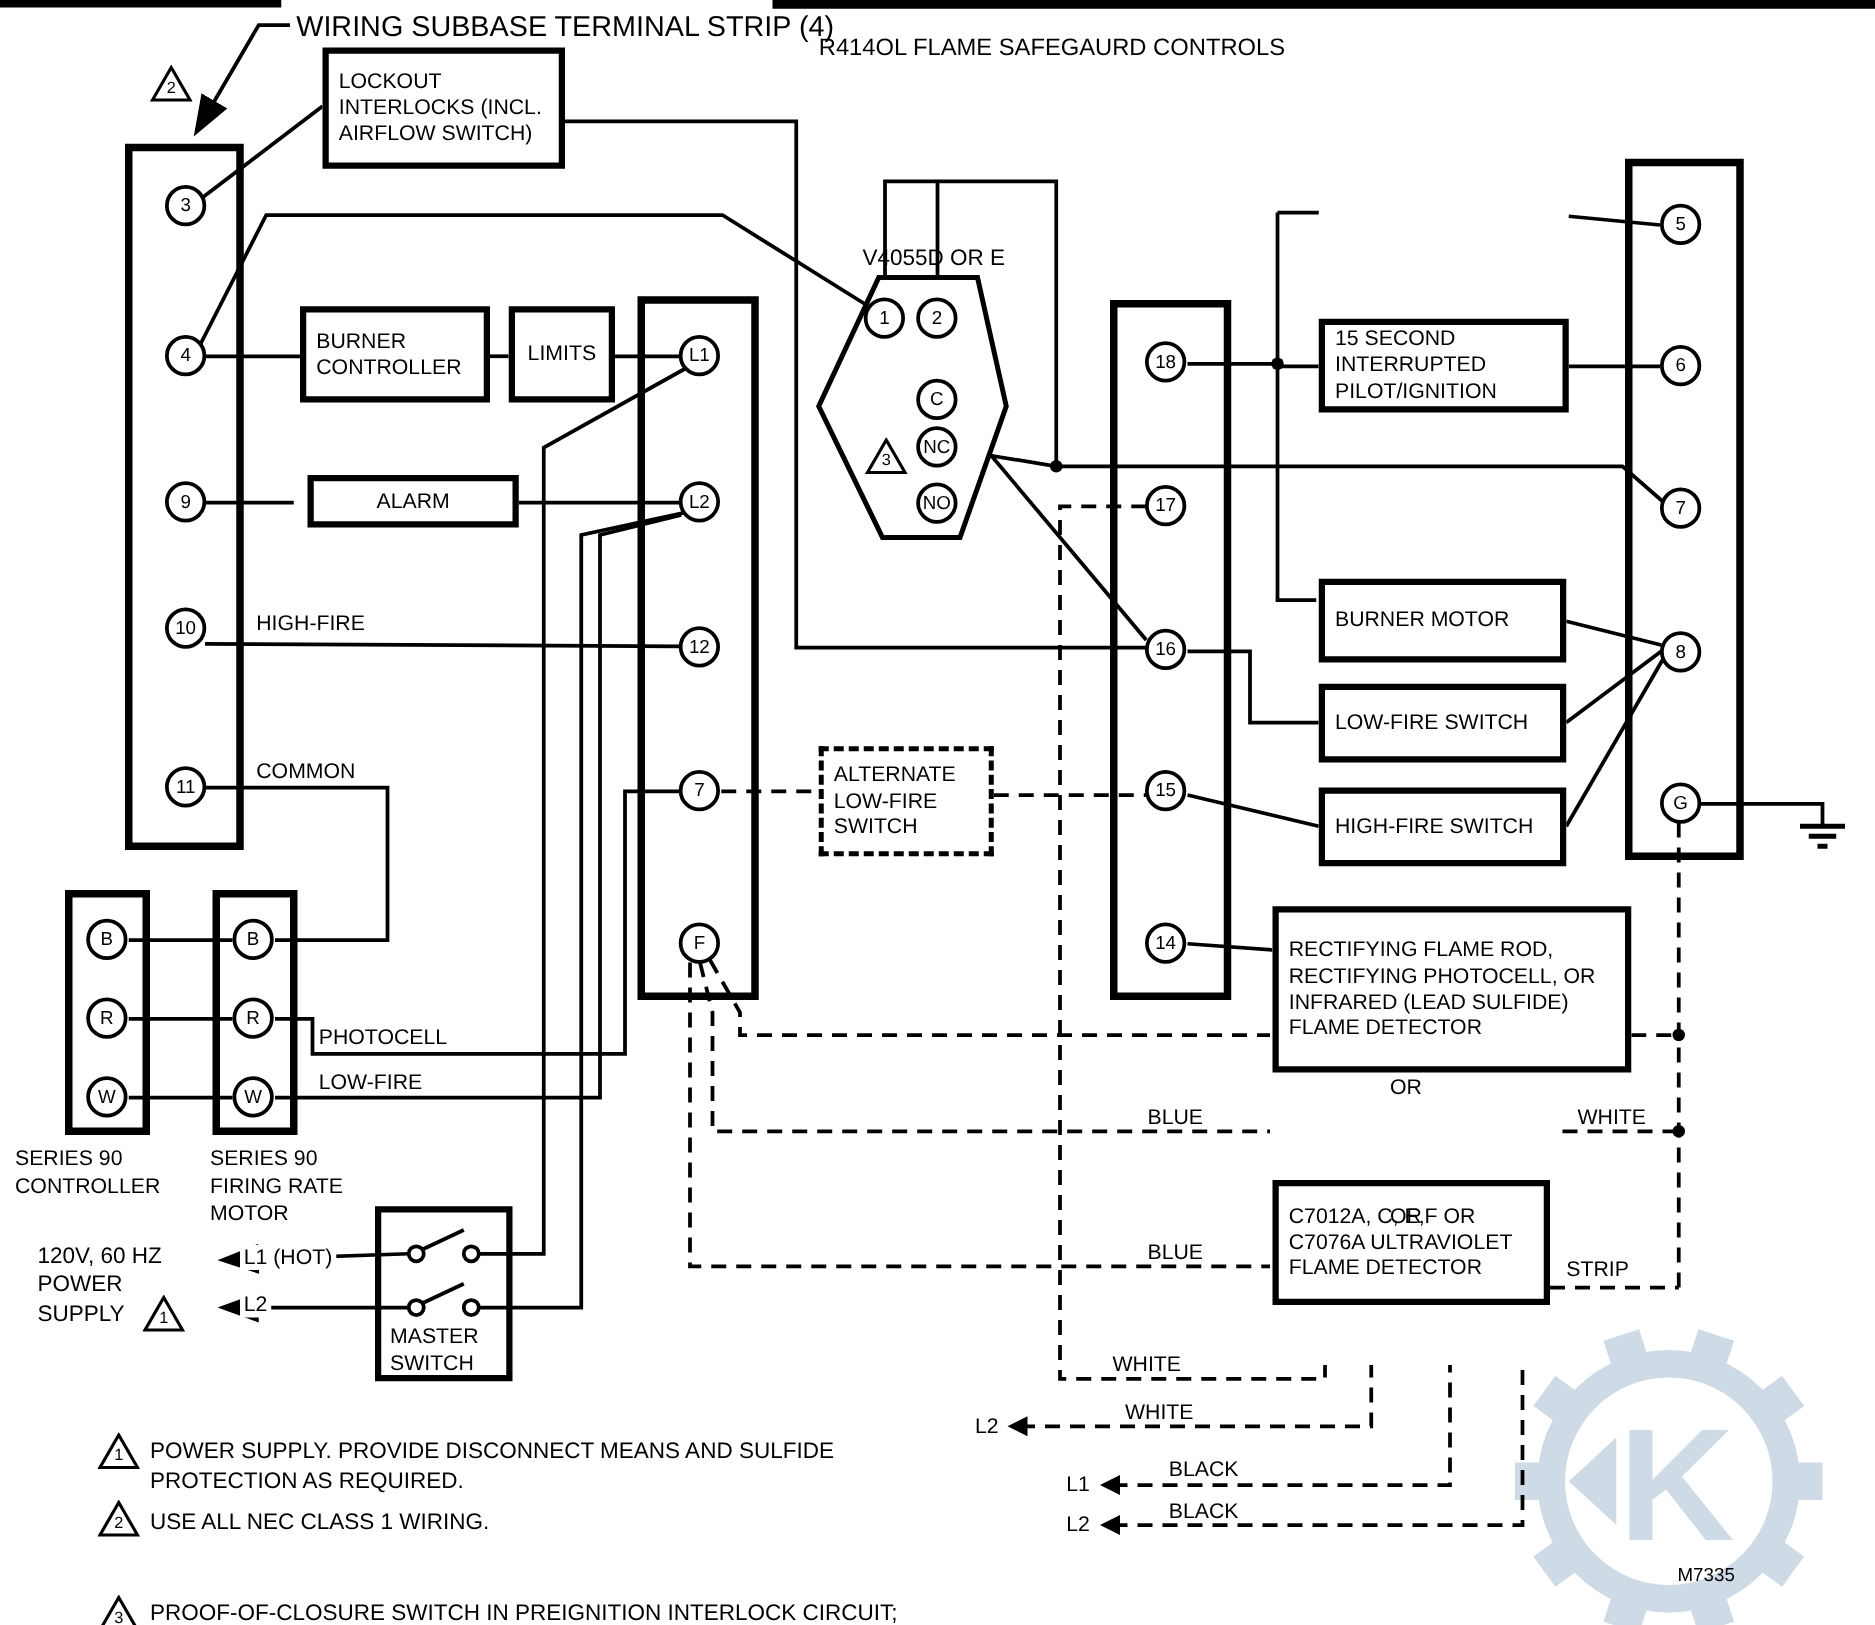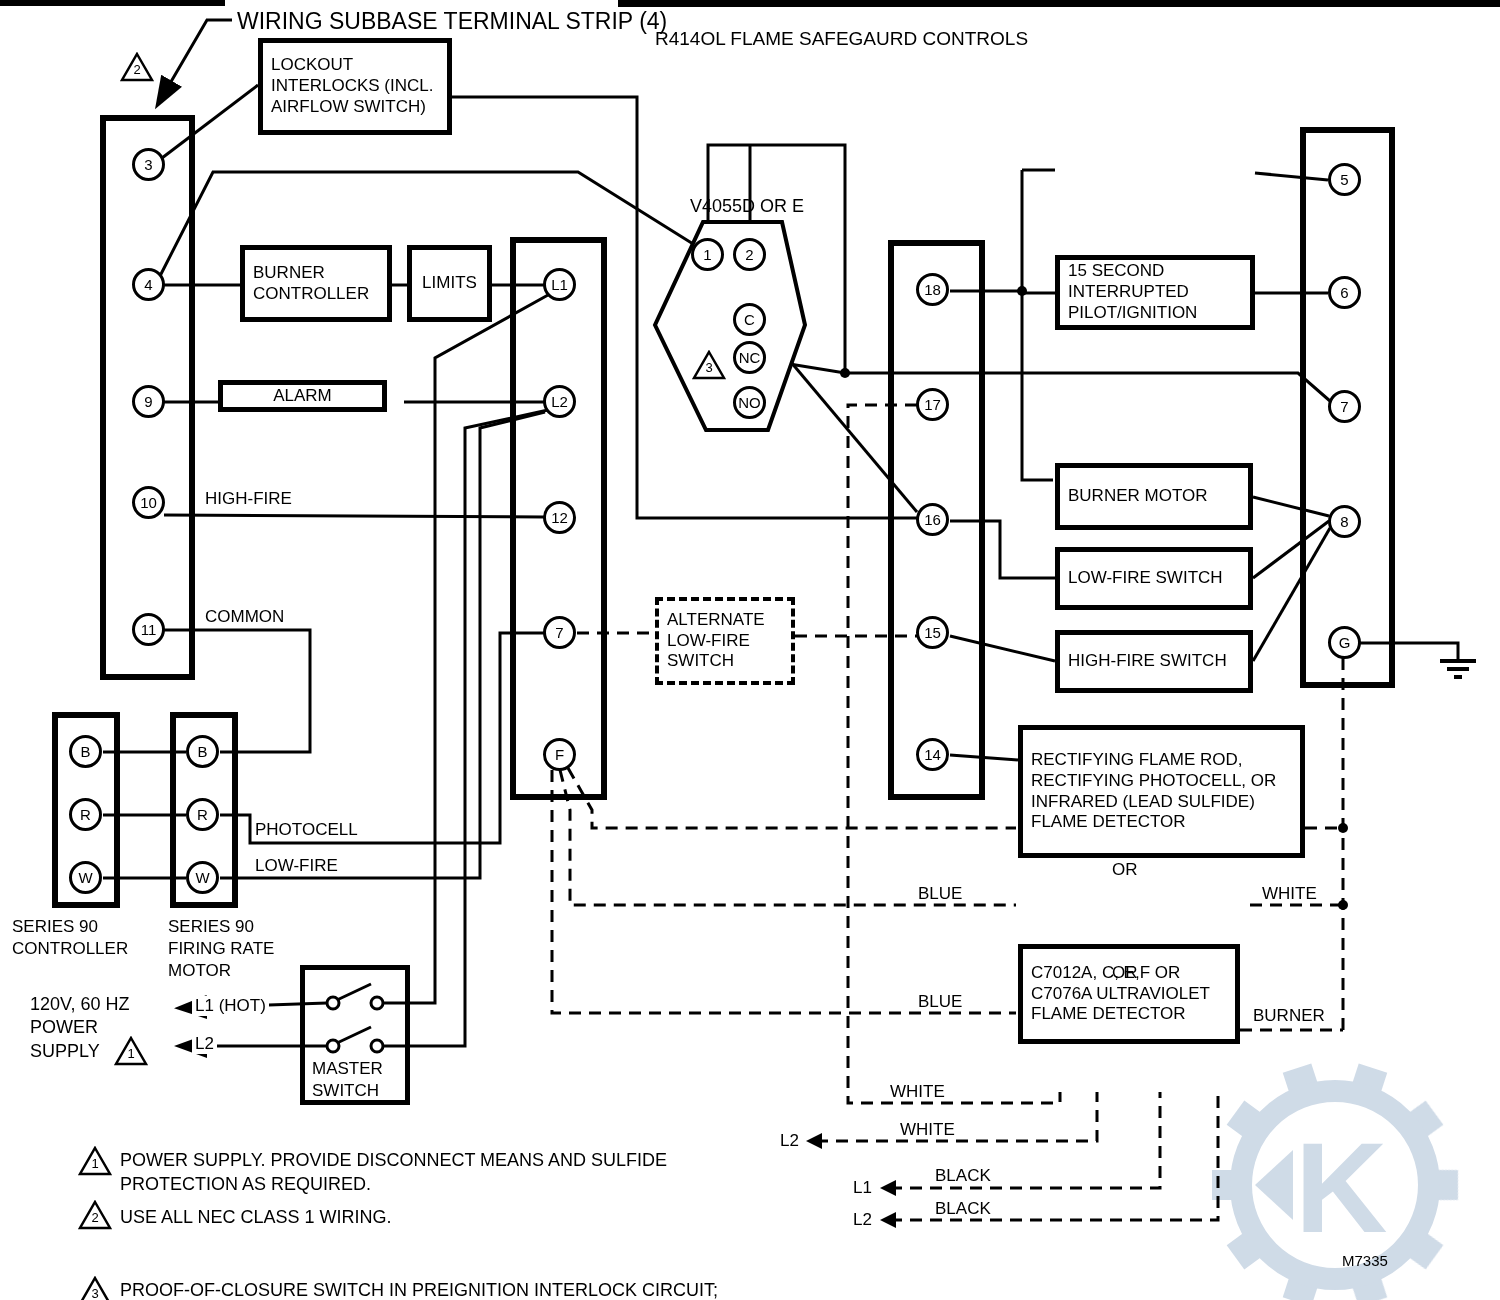--- a/index.html
+++ b/index.html
@@ -151,21 +151,21 @@
       <circle cx="1343" cy="905" r="5"></circle>
     </g>
   </svg>
 
   <div class="lbl" style="left:655px;top:28px;font-size:19px">R414OL FLAME SAFEGAURD CONTROLS</div>
   <div class="lbl" style="left:237px;top:8px;font-size:23px">WIRING SUBBASE TERMINAL STRIP (4)</div>
 
   <div class="box" style="left:258px;top:38px;width:194px;height:97px">LOCKOUT INTERLOCKS (INCL. AIRFLOW SWITCH)</div>
   <div class="box" style="left:240px;top:245px;width:152px;height:77px">BURNER CONTROLLER</div>
   <div class="box center" style="left:407px;top:245px;width:85px;height:77px">LIMITS</div>
-  <div class="box center" style="left:218px;top:380px;width:169px;height:32px">ALARM</div>
+  <div class="box center" style="left:246px;top:380px;width:169px;height:42px">ALARM</div>
   <div class="box" style="left:1055px;top:255px;width:200px;height:75px">15 SECOND INTERRUPTED PILOT/IGNITION</div>
   <div class="box" style="left:1055px;top:463px;width:198px;height:67px">BURNER MOTOR</div>
   <div class="box" style="left:1055px;top:547px;width:198px;height:63px">LOW-FIRE SWITCH</div>
   <div class="box" style="left:1055px;top:630px;width:198px;height:63px">HIGH-FIRE SWITCH</div>
   <div class="box dashed" style="left:655px;top:597px;width:140px;height:88px">ALTERNATE LOW-FIRE SWITCH</div>
   <div class="box" style="left:1018px;top:725px;width:287px;height:133px">RECTIFYING FLAME ROD, RECTIFYING PHOTOCELL, OR INFRARED (LEAD SULFIDE) FLAME DETECTOR</div>
   <div class="box" style="left:1018px;top:944px;width:222px;height:100px">C7012A, C, E,F OR C7076A ULTRAVIOLET FLAME DETECTOR</div>
   <div class="lbl wrap" style="left:312px;top:1058px;width:95px;white-space:normal">MASTER SWITCH</div>
 
   <div class="lbl" style="left:690px;top:196px;font-size:18px">V4055D OR E</div>
@@ -214,21 +214,21 @@
   <div class="lbl wrap" style="left:12px;top:916px;width:125px;white-space:normal">SERIES 90 CONTROLLER</div>
   <div class="lbl wrap" style="left:168px;top:916px;width:135px;white-space:normal">SERIES 90 FIRING RATE MOTOR</div>
   <div class="lbl wrap" style="left:30px;top:993px;width:122px;font-size:18px;white-space:normal">120V, 60 HZ POWER SUPPLY</div>
   <div class="lbl bg" style="left:192px;top:996px">L1 (HOT)</div>
   <div class="lbl bg" style="left:192px;top:1034px">L2</div>
   <div class="lbl" style="left:1112px;top:860px">OR</div>
   <div class="lbl" style="left:1112px;top:963px">OR</div>
   <div class="lbl" style="left:918px;top:884px">BLUE</div>
   <div class="lbl" style="left:1262px;top:884px">WHITE</div>
   <div class="lbl" style="left:918px;top:992px">BLUE</div>
-  <div class="lbl" style="left:1253px;top:1006px">BURNER</div>
+  <div class="lbl" style="left:1253px;top:1006px">STRIP</div>
   <div class="lbl" style="left:890px;top:1082px">WHITE</div>
   <div class="lbl" style="left:900px;top:1120px">WHITE</div>
   <div class="lbl" style="left:935px;top:1166px">BLACK</div>
   <div class="lbl" style="left:935px;top:1199px">BLACK</div>
   <div class="lbl" style="left:780px;top:1131px">L2</div>
   <div class="lbl" style="left:853px;top:1178px">L1</div>
   <div class="lbl" style="left:853px;top:1210px">L2</div>
   <div class="lbl" style="left:1342px;top:1252px;font-size:15px">M7335</div>
 
   <span class="tri" style="left:120px;top:52px">

